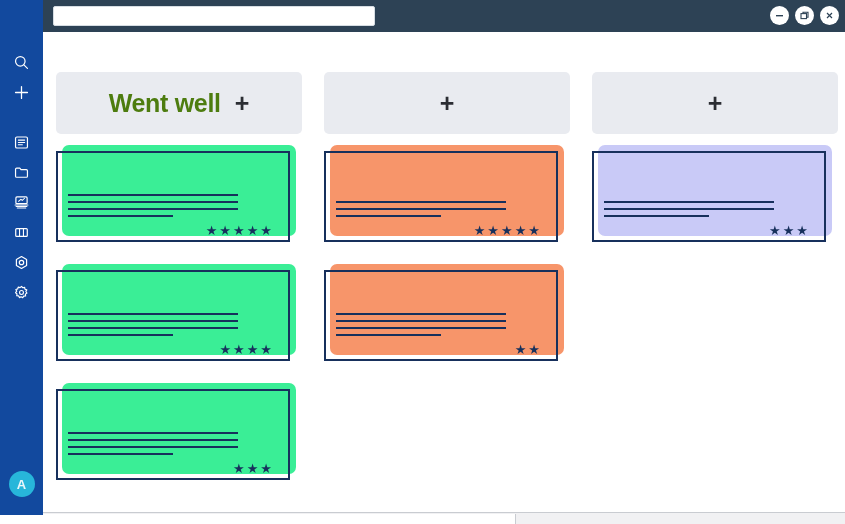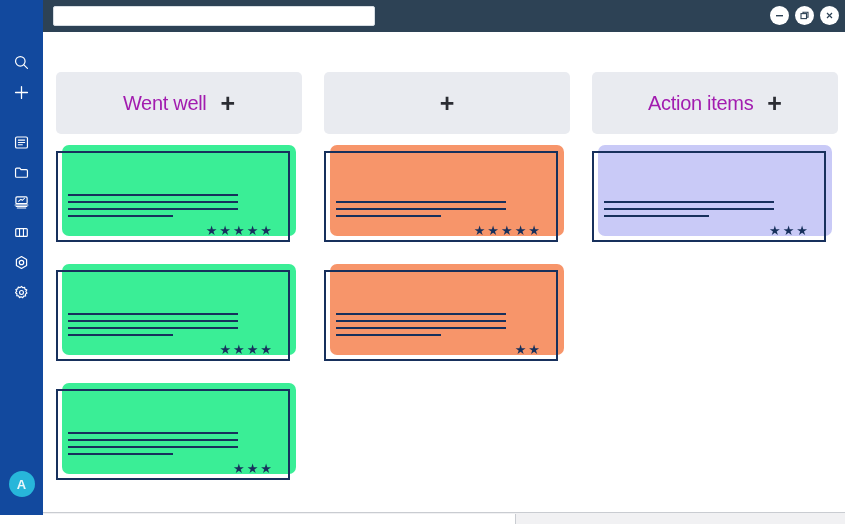--- a/index.html
+++ b/index.html
@@ -127,23 +127,23 @@
     height: 62px;
     background: #e9ebf0;
     border-radius: 5px;
     display: flex;
     align-items: center;
     justify-content: center;
     gap: 14px;
     margin-bottom: 11px;
   }
   .col-title {
-    font-size: 20px;
-    font-weight: normal;
-    color: #a21caf;
+    font-size: 25px;
+    font-weight: bold;
+    color: #4d7c0f;
     letter-spacing: -0.3px;
   }
   .col-add {
     font-size: 25px;
     font-weight: bold;
     color: #2b2d33;
     line-height: 1;
     cursor: pointer;
     background: none;
     border: none;
@@ -389,21 +389,20 @@
                 <div class="line" style="width: 170px;"></div>
                 <div class="line" style="width: 170px;"></div>
                 <div class="line" style="width: 105px;"></div>
               </div>
               <div class="stars">★★</div>
             </div>
           </div>
         </div>
         <div class="column">
           <div class="col-header">
-            <div class="col-title">Action items</div>
             <button class="col-add">+</button>
           </div>
           <div class="card">
             <div class="card-fill" style="background: rgb(201, 202, 247);"></div>
             <div class="card-frame"></div>
             <div class="card-body">
               <div class="lines">
                 <div class="line" style="width: 170px;"></div>
                 <div class="line" style="width: 170px;"></div>
                 <div class="line" style="width: 105px;"></div>

